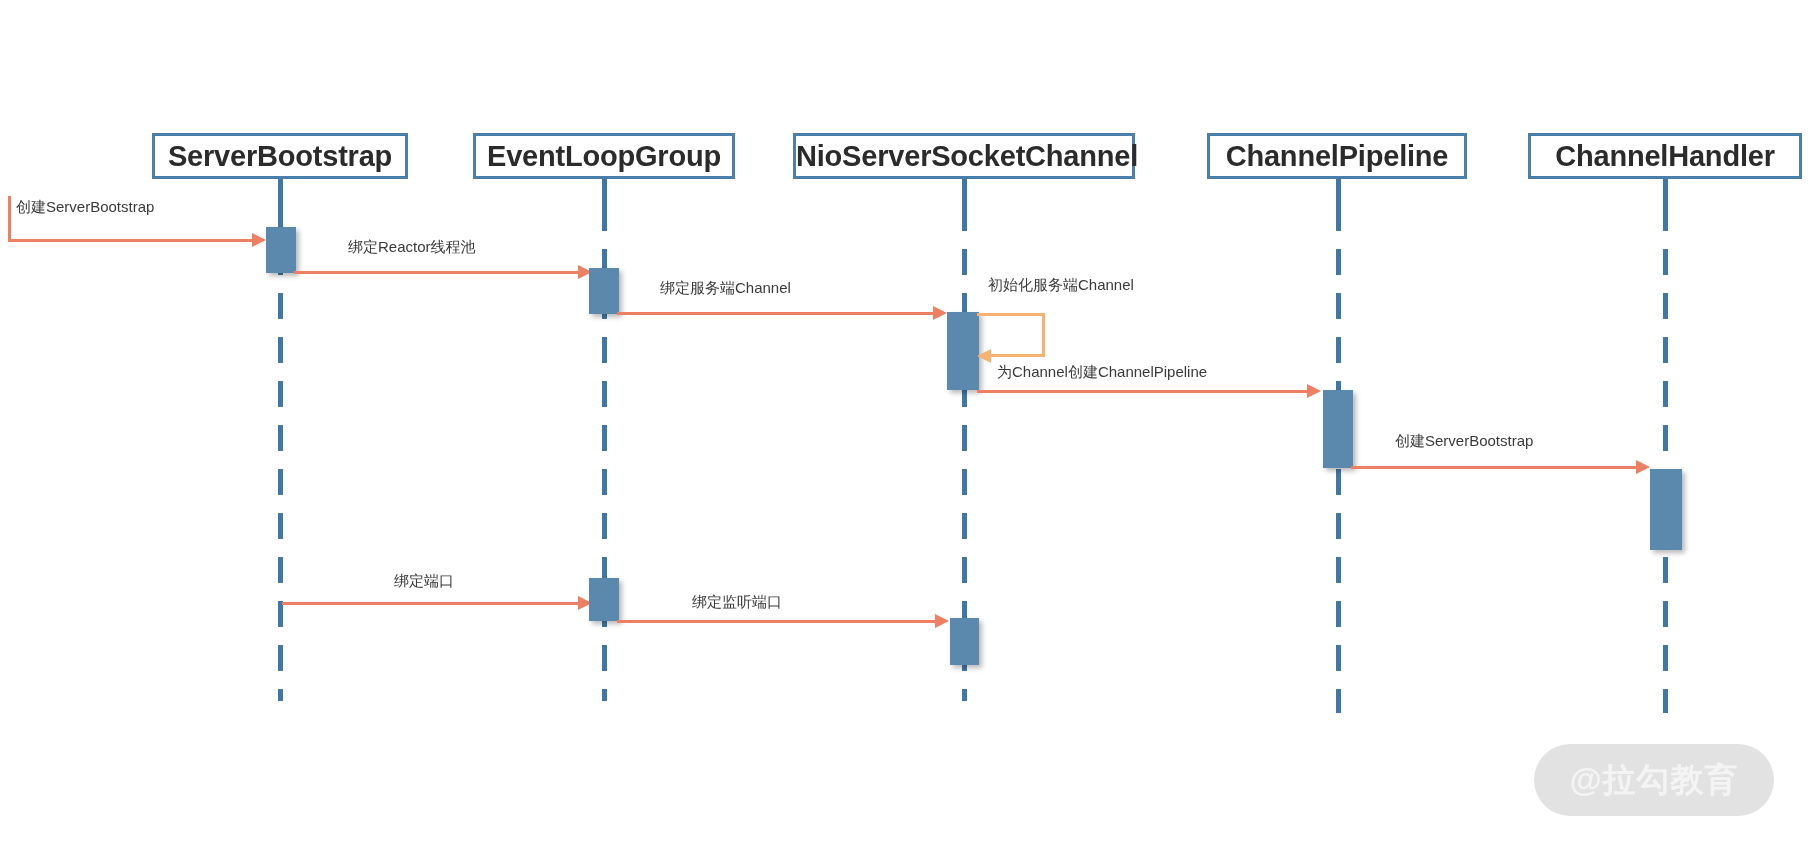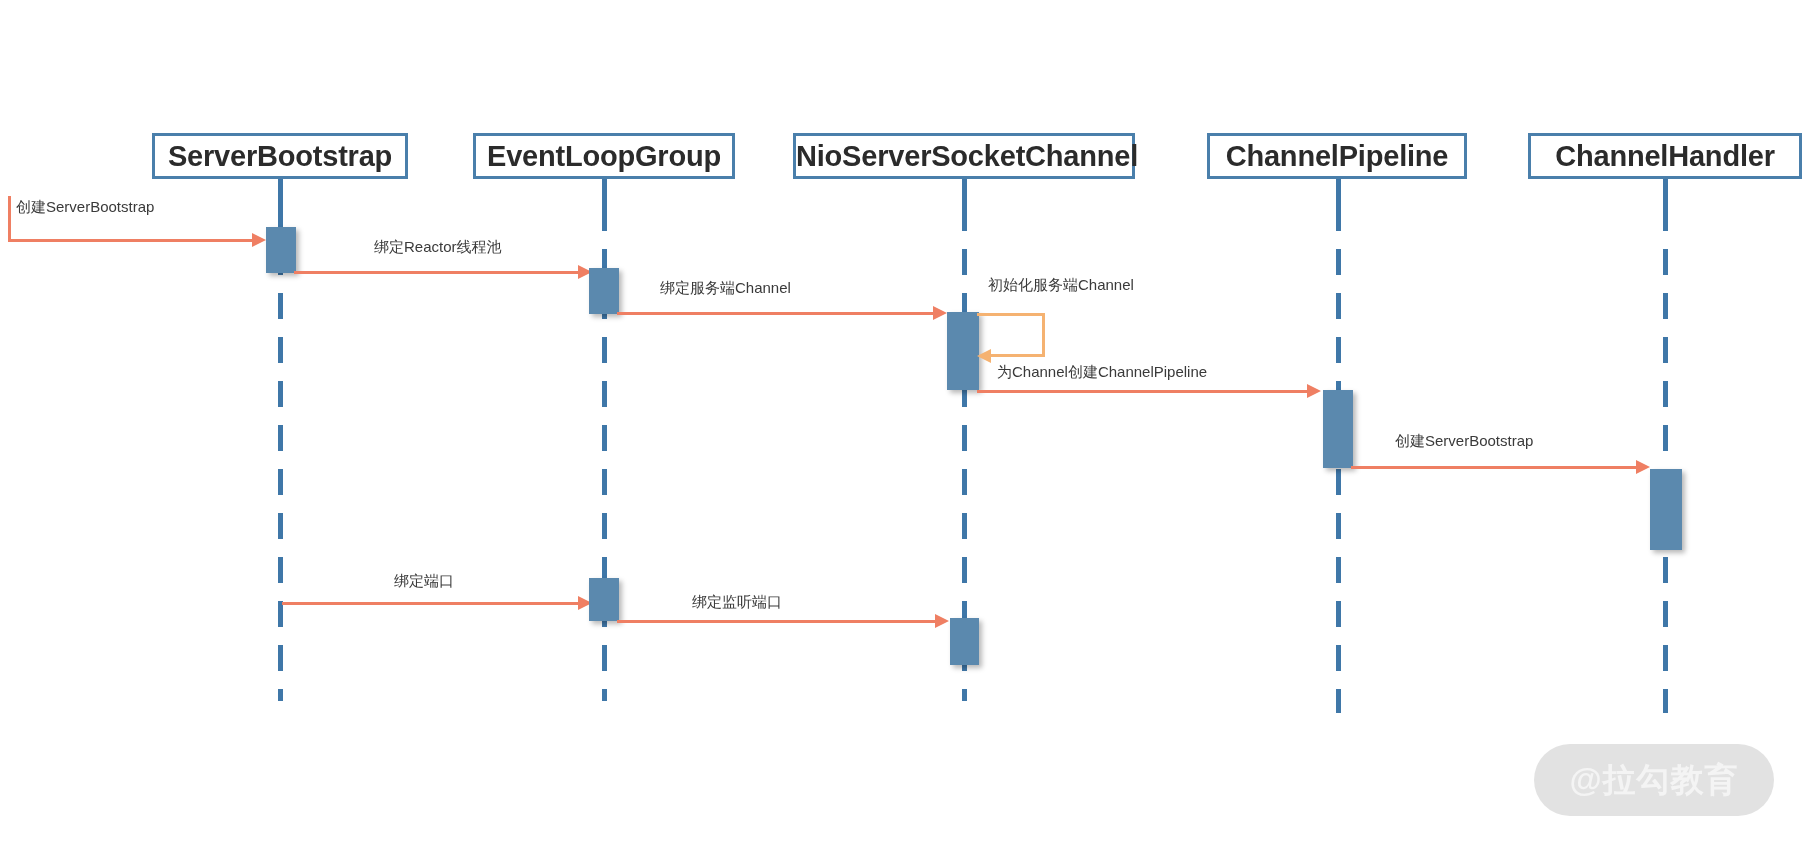--- a/index.html
+++ b/index.html
@@ -149,21 +149,21 @@
   <div class="lifeline-solid" style="left:1663px; top:179px; height:26px;"></div>
   <div class="lifeline-dash" style="left:1663px; top:205px; height:508px;"></div>
 
   <div class="msg-label" style="left:16px; top:196px;">创建ServerBootstrap</div>
   <div class="msg-vline" style="left:8px; top:196px; height:46px;"></div>
   <div class="msg-line" style="left:8px; top:239px; width:248px;"></div>
   <div class="arrowhead-right" style="left:252px; top:233px;"></div>
 
   <div class="activation" style="left:266px; top:227px; width:30px; height:46px;"></div>
 
-  <div class="msg-label" style="left:348px; top:236px;margin-left:26px;">绑定Reactor线程池</div>
+  <div class="msg-label" style="left:348px; top:236px;">绑定Reactor线程池</div>
   <div class="msg-line" style="left:294px; top:271px; width:288px;"></div>
   <div class="arrowhead-right" style="left:578px; top:265px;"></div>
 
   <div class="activation" style="left:589px; top:268px; width:30px; height:46px;"></div>
 
   <div class="msg-label" style="left:660px; top:277px;">绑定服务端Channel</div>
   <div class="msg-line" style="left:617px; top:312px; width:320px;"></div>
   <div class="arrowhead-right" style="left:933px; top:306px;"></div>
 
   <div class="activation" style="left:947px; top:312px; width:32px; height:78px;"></div>

